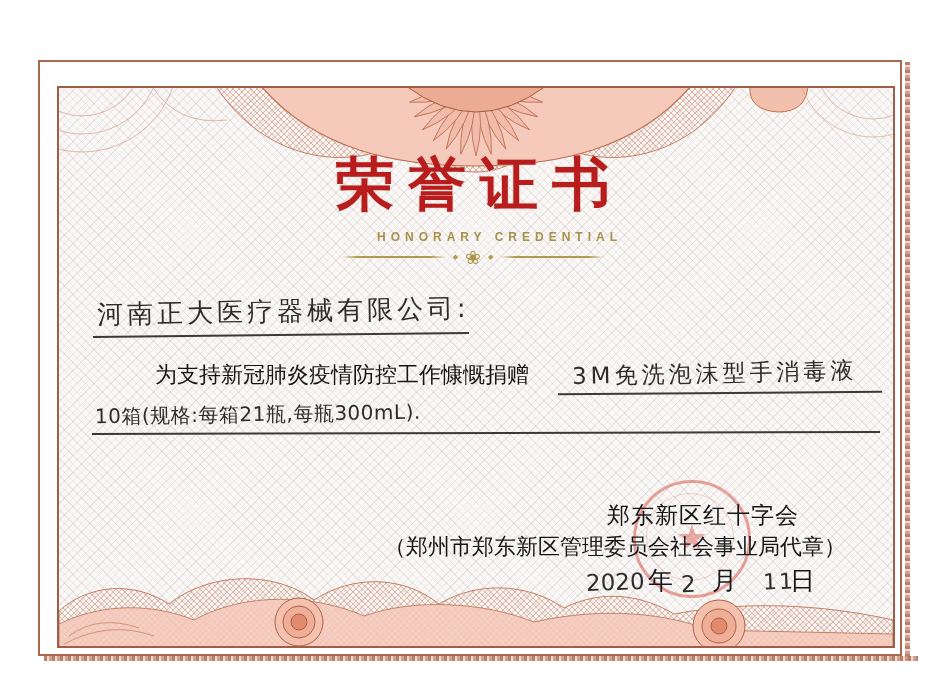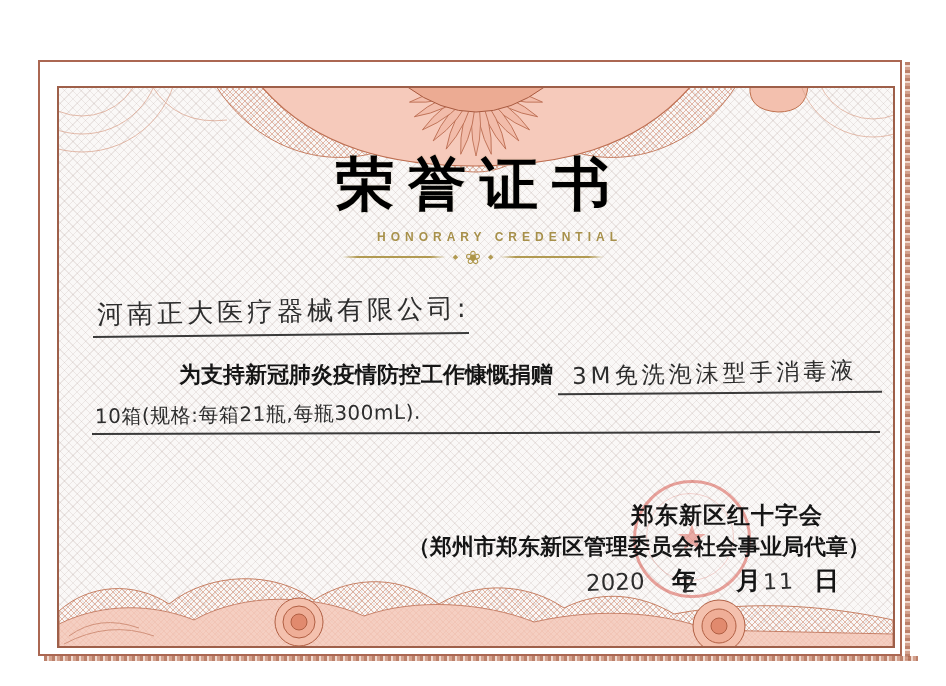--- a/index.html
+++ b/index.html
@@ -20,33 +20,33 @@
       repeating-linear-gradient(45deg,rgba(165,142,135,.17) 0 1px,transparent 1px 6px),
       repeating-linear-gradient(-45deg,rgba(165,142,135,.17) 0 1px,transparent 1px 6px);
     overflow:hidden;}
   .deco{position:absolute;pointer-events:none;}
   .deco-top{left:50%;top:-2px;transform:translateX(-50%);}
   .deco-bottom{left:0;bottom:-2px;}
   .corner-tl{left:-2px;top:-2px;}
   .corner-tr{right:-2px;top:-2px;}
   
   .title{position:absolute;left:0;top:146px;width:946px;text-align:center;
-    font-size:58px;font-weight:bold;letter-spacing:14px;text-indent:14px;color:#000000;
+    font-size:58px;font-weight:bold;letter-spacing:14px;text-indent:14px;color:#b91c1c;
     text-shadow:0 1px 0 rgba(255,255,255,.4),0 0 2px rgba(125,100,30,.3);z-index:3;}
   .subtitle{position:absolute;left:0;top:230px;width:946px;text-align:center;
     font-family:"Liberation Sans","DejaVu Sans",sans-serif;font-size:12px;font-weight:bold;
     letter-spacing:5px;text-indent:5px;color:#a7904a;z-index:3;margin-left:24px;}
   .divider{position:absolute;left:0;top:248px;width:946px;display:flex;justify-content:center;
     align-items:center;gap:7px;color:#b19a52;z-index:3;}
   .rule{width:104px;height:2px;
     background:linear-gradient(90deg,rgba(177,154,82,0),#b19a52 15%,#b19a52 85%,rgba(177,154,82,0));}
   .divider .diamond{font-size:7px;font-family:"DejaVu Sans",sans-serif;}
   .divider .flower{font-size:19px;line-height:18px;font-family:"DejaVu Sans",sans-serif;color:#ad9547;}
   
-  .printed{position:absolute;color:#151515;font-weight:bold;white-space:nowrap;z-index:3;margin-left:24px;}
+  .printed{position:absolute;color:#151515;font-weight:normal;white-space:nowrap;z-index:3;}
   .intro{left:155px;top:360px;font-size:22px;}
   .closing{left:154px;top:449px;font-size:24px;}
   .issuer{left:607px;top:500px;font-size:23px;letter-spacing:1px;}
   .issuer-note{left:384px;top:532px;font-size:22px;}
   .unit{font-size:25px;}
   .unit-year{left:648px;top:564px;}
   .unit-month{left:712px;top:564px;}
   .unit-day{left:790px;top:564px;}
   
   .hand{position:absolute;font-family:"DejaVu Sans","Liberation Sans",sans-serif;

